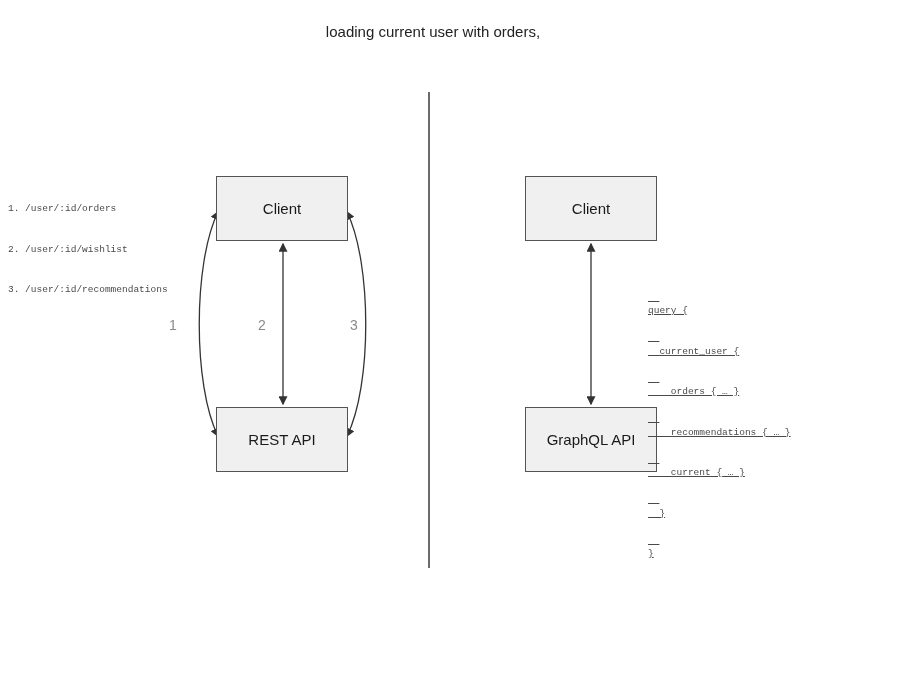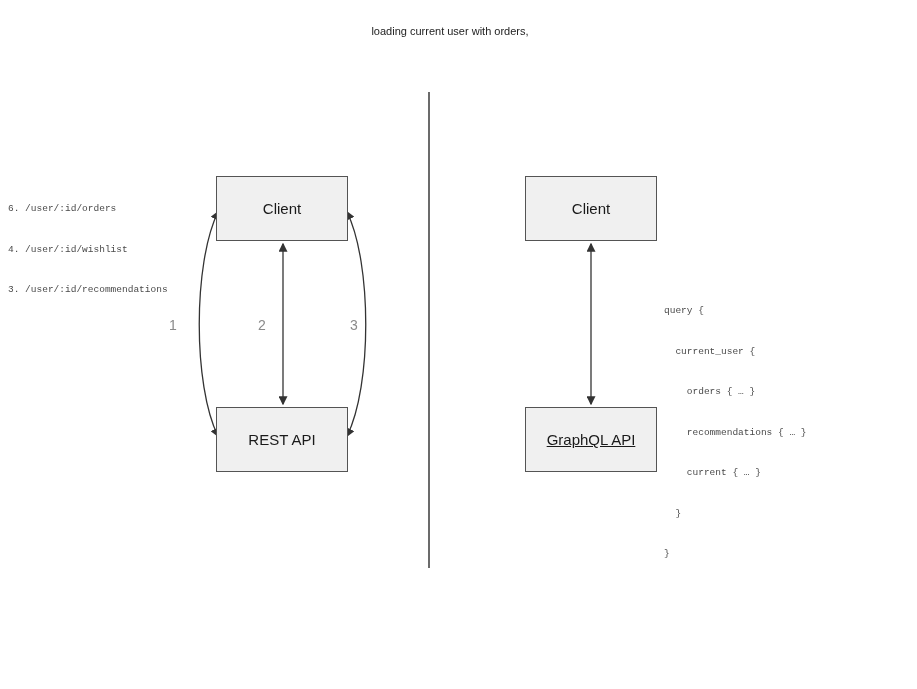--- a/index.html
+++ b/index.html
@@ -8,25 +8,24 @@
     width: 917px; height: 689px;
     position: relative;
     font-family: "Liberation Sans", sans-serif;
     overflow: hidden;
   }
   .title {
     position: absolute;
     left: 433px; top: 22px;
     transform: translateX(-50%);
     text-align: left;
-    font-size: 11px;
+    font-size: 15px;
     line-height: 19px;
     color: #222222;
     white-space: nowrap;
-    margin-left: 17px;
   }
   .divider {
     position: absolute;
     left: 428px; top: 92px;
     width: 2px; height: 476px;
     background: #6b6b6b;
   }
   .node-box {
     position: absolute;
     width: 132px; height: 65px;
@@ -34,31 +33,31 @@
     border: 1.5px solid #545454;
     display: flex;
     align-items: center;
     justify-content: center;
     font-size: 15px;
     color: #1a1a1a;
   }
   .box-client-left  { left: 216px; top: 176px; }
   .box-rest-api     { left: 216px; top: 407px; }
   .box-client-right { left: 525px; top: 176px; }
-  .box-graphql-api  { left: 525px; top: 407px; text-decoration: underline; }
+  .box-graphql-api  { left: 525px; top: 407px; }
   .code {
     position: absolute;
     font-family: "Liberation Mono", "DejaVu Sans Mono", monospace;
     font-size: 9.5px;
     line-height: 13.5px;
     color: #4a4a4a;
     white-space: pre;
   }
   .endpoint-list { left: 8px; top: 175px; }
-  .query-block   { left: 664px; top: 277px; }
+  .query-block   { left: 648px; top: 277px; text-decoration: underline; }
   .arrow-label {
     position: absolute;
     font-size: 14px;
     color: #8a8a8a;
     transform: translate(-50%, -50%);
   }
   .lbl-1 { left: 173px; top: 325px; }
   .lbl-2 { left: 262px; top: 325px; }
   .lbl-3 { left: 354px; top: 325px; }
   svg.arrow-layer {
@@ -87,22 +86,22 @@
   <path d="M 218 212 C 193 263 193 386 218 436" fill="none" stroke="#333333" stroke-width="1.3" marker-start="url(#ah)" marker-end="url(#ah)"></path>
 
   <path d="M 283 244 L 283 404" fill="none" stroke="#333333" stroke-width="1.3" marker-start="url(#ah)" marker-end="url(#ah)"></path>
 
   <path d="M 347 212 C 372 263 372 386 347 436" fill="none" stroke="#333333" stroke-width="1.3" marker-start="url(#ah)" marker-end="url(#ah)"></path>
 
   <path d="M 591 244 L 591 404" fill="none" stroke="#333333" stroke-width="1.3" marker-start="url(#ah)" marker-end="url(#ah)"></path>
 </svg>
 
 <div class="code endpoint-list">
-  <div>6. /user/:id/orders</div>
-  <div>4. /user/:id/wishlist</div>
+  <div>1. /user/:id/orders</div>
+  <div>2. /user/:id/wishlist</div>
   <div>3. /user/:id/recommendations</div>
 </div>
 
 <div class="node-box box-client-left">
   <span>Client</span>
 </div>
 <div class="node-box box-rest-api">
   <span>REST API</span>
 </div>
 

